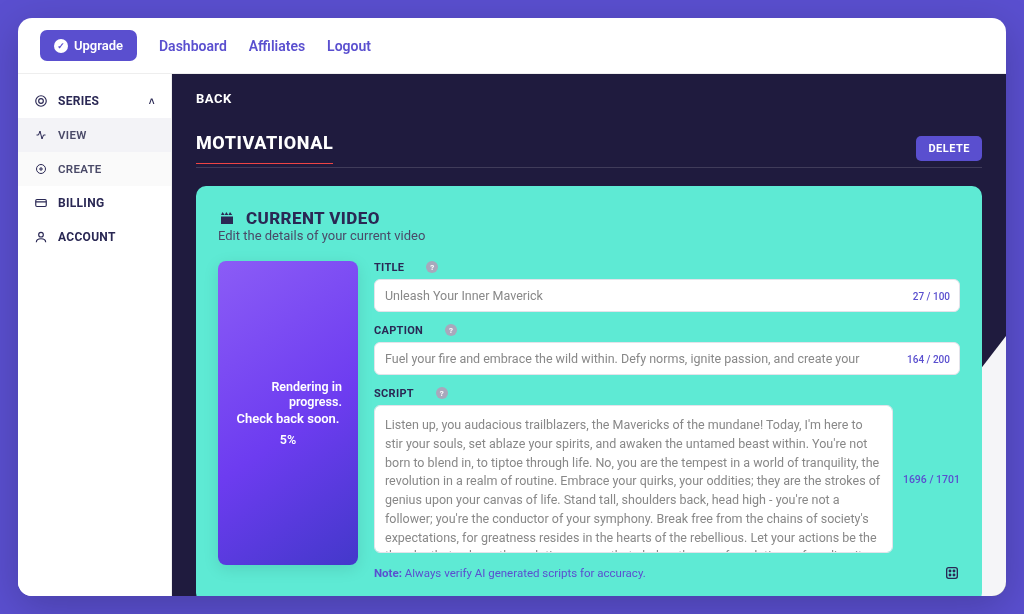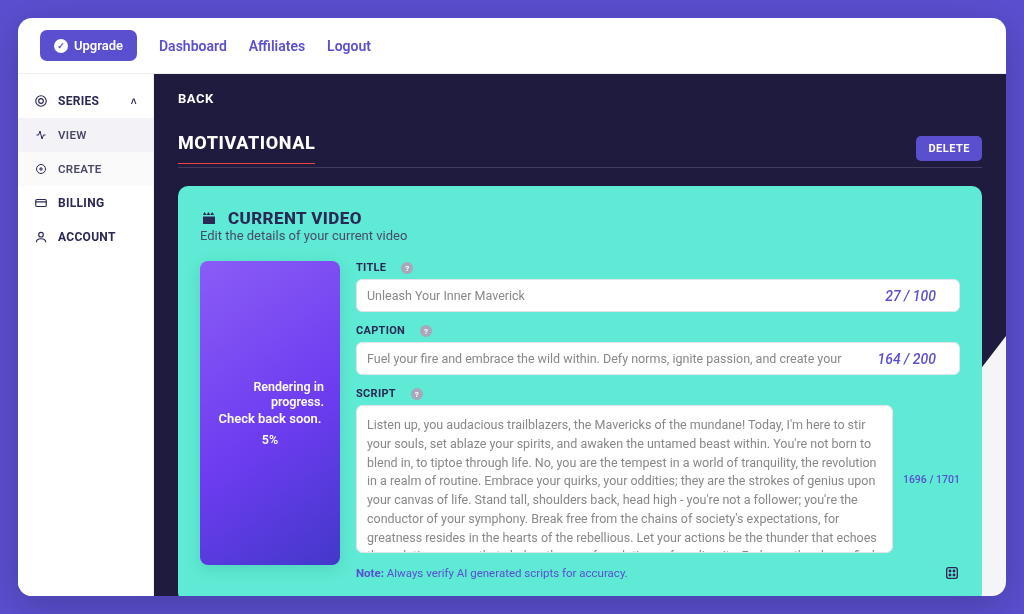--- a/index.html
+++ b/index.html
@@ -8,21 +8,21 @@
 .topbar { display: flex; align-items: center; justify-content: space-between; padding: 12px 22px; border-bottom: 1px solid #eee; }
 .brand { display: flex; align-items: center; gap: 8px; }
 .brand-icon { width: 22px; height: 22px; display: inline-flex; align-items: center; justify-content: center; }
 .brand-icon svg { width: 22px; height: 22px; }
 .brand-text { font-weight: 700; font-size: 17px; color: #2a2854; }
 .topbar-right { display: flex; align-items: center; gap: 22px; }
 .upgrade-btn { background: #5a4fcf; color: #fff; font-weight: 600; font-size: 13px; padding: 8px 14px; border-radius: 7px; border: none; cursor: pointer; display: inline-flex; align-items: center; gap: 6px; }
 .upgrade-btn .check { width: 14px; height: 14px; border-radius: 50%; background: #fff; color: #5a4fcf; display: inline-flex; align-items: center; justify-content: center; font-size: 9px; font-weight: bold; }
 .top-link { color: #5a4fcf; font-weight: 600; font-size: 14px; text-decoration: none; cursor: pointer; }
 .body-wrap { display: flex; flex: 1; overflow: hidden; }
-.sidebar { width: 136px; border-right: 1px solid #eee; padding-top: 10px; background: #fff; flex-shrink: 0; }
+.sidebar { width: 154px; border-right: 1px solid #eee; padding-top: 10px; background: #fff; flex-shrink: 0; }
 .sb-item { display: flex; align-items: center; gap: 10px; padding: 10px 16px; font-size: 12px; font-weight: 700; color: #2a2854; cursor: pointer; letter-spacing: 0.3px; }
 .sb-item.sub { padding-left: 38px; font-size: 11.5px; font-weight: 600; color: #4a4a68; background: #fafafa; }
 .sb-item.sub.active { background: #f3f3f7; }
 .sb-icon { width: 14px; height: 14px; display: inline-flex; align-items: center; justify-content: center; }
 .sb-chevron { margin-left: auto; font-size: 10px; }
 .content { flex: 1; position: relative; overflow: hidden; }
 .dark-bg { position: absolute; inset: 0; background: #1f1b3e; }
 .light-tri { position: absolute; right: 0; bottom: 0; width: 200px; height: 260px; background: #f5f5f8; clip-path: polygon(100% 0, 100% 100%, 0 100%); }
 .content-inner { position: relative; padding: 14px 24px; height: 100%; overflow-y: auto; }
 .back-link { color: #fff; font-weight: 700; font-size: 13px; letter-spacing: 0.5px; cursor: pointer; display: inline-block; margin-bottom: 26px; }
@@ -35,26 +35,26 @@
 .card-title-icon { width: 18px; height: 18px; display: inline-flex; }
 .card-title { font-weight: 800; font-size: 17px; color: #2a2854; letter-spacing: 0.4px; }
 .card-sub { font-size: 13px; color: #4a4a68; margin-bottom: 18px; }
 .video-row { display: flex; gap: 16px; align-items: flex-start; }
 .preview { width: 140px; height: 304px; border-radius: 8px; background: linear-gradient(145deg, #8b5cf6, #6d3cf0 55%, #4338ca); color: #fff; display: flex; flex-direction: column; align-items: center; justify-content: center; text-align: right; padding: 16px; flex-shrink: 0; box-shadow: 0 4px 16px rgba(0,0,0,0.1); }
 .preview-line1 { font-size: 12.5px; font-weight: 600; }
 .preview-line2 { font-size: 13px; font-weight: 600; margin-top: 2px; }
 .preview-pct { font-size: 12.5px; font-weight: 600; margin-top: 6px; }
 .fields { flex: 1; }
 .field { margin-bottom: 12px; }
-.field-label { display: flex; align-items: flex-end; gap: 15px; font-size: 11px; font-weight: 700; color: #2a2854; letter-spacing: 0.3px; margin-bottom: 5px; }
+.field-label { display: flex; align-items: flex-start; gap: 22px; font-size: 11px; font-weight: 700; color: #2a2854; letter-spacing: 0.3px; margin-bottom: 5px; }
 .help-icon { width: 12px; height: 12px; border-radius: 50%; background: #a8a8bc; color: #fff; font-size: 8px; display: inline-flex; align-items: center; justify-content: center; }
 .input-wrap { position: relative; }
 .text-input { width: 100%; border: 1px solid #e3e3ea; border-radius: 6px; padding: 8px 68px 8px 10px; font-size: 12.5px; color: #888; background: #fff; }
 .textarea-input { width: 100%; border: 1px solid #e3e3ea; border-radius: 6px; padding: 10px 10px; font-size: 12.5px; color: #888; line-height: 1.5; resize: none; height: 148px; background: #fff; font-family: inherit; }
-.counter { position: absolute; right: 24px; top: 50%; transform: translateY(-50%); font-size: 14px; color: #5a4fcf; font-weight: 500; font-style: italic; }
+.counter { position: absolute; right: 10px; top: 50%; transform: translateY(-50%); font-size: 10px; color: #5a4fcf; font-weight: 500; }
 .script-wrap { position: relative; display: flex; align-items: center; gap: 10px; }
 .script-counter { font-size: 10.5px; color: #5a4fcf; font-weight: 500; white-space: nowrap; }
 .note-row { display: flex; justify-content: space-between; align-items: center; margin-top: 8px; font-size: 11.5px; }
 .note-left { color: #5a4fcf; }
 .note-bold { font-weight: 700; }
 .dice-icon { width: 16px; height: 16px; display: inline-flex; cursor: pointer; }
 </style>
 </head>
 <body>
 

